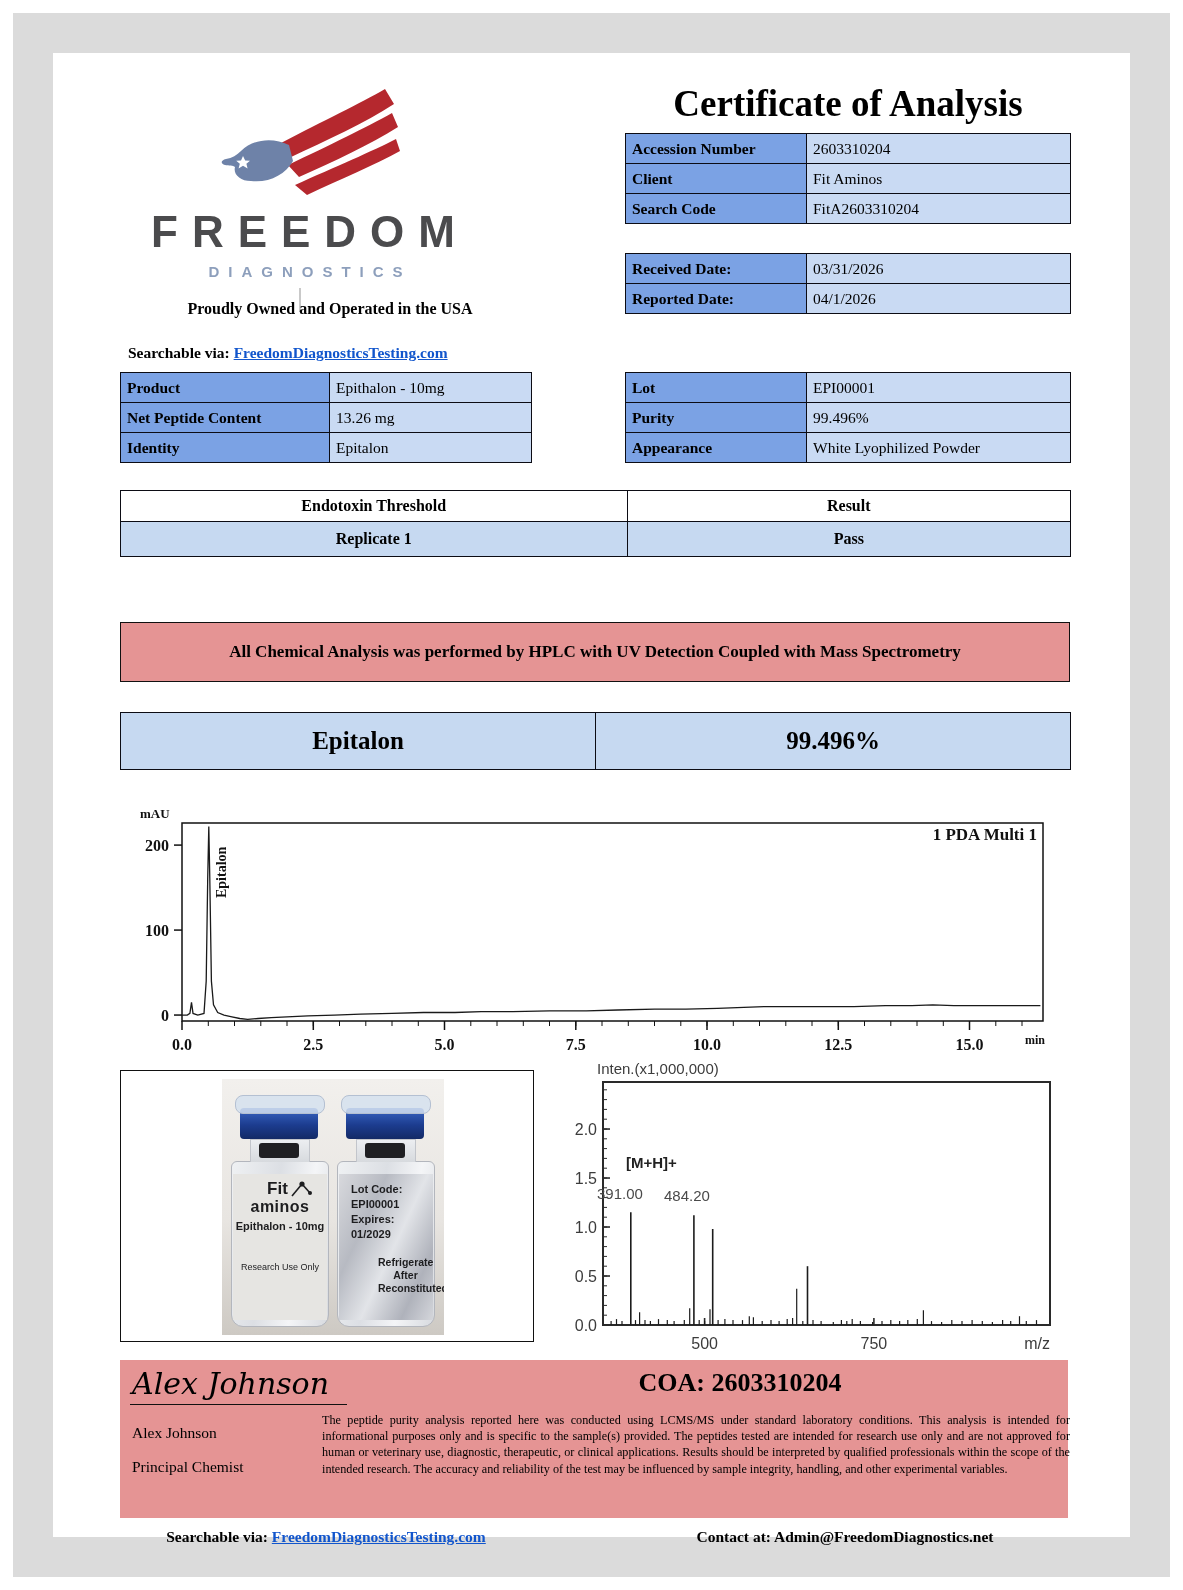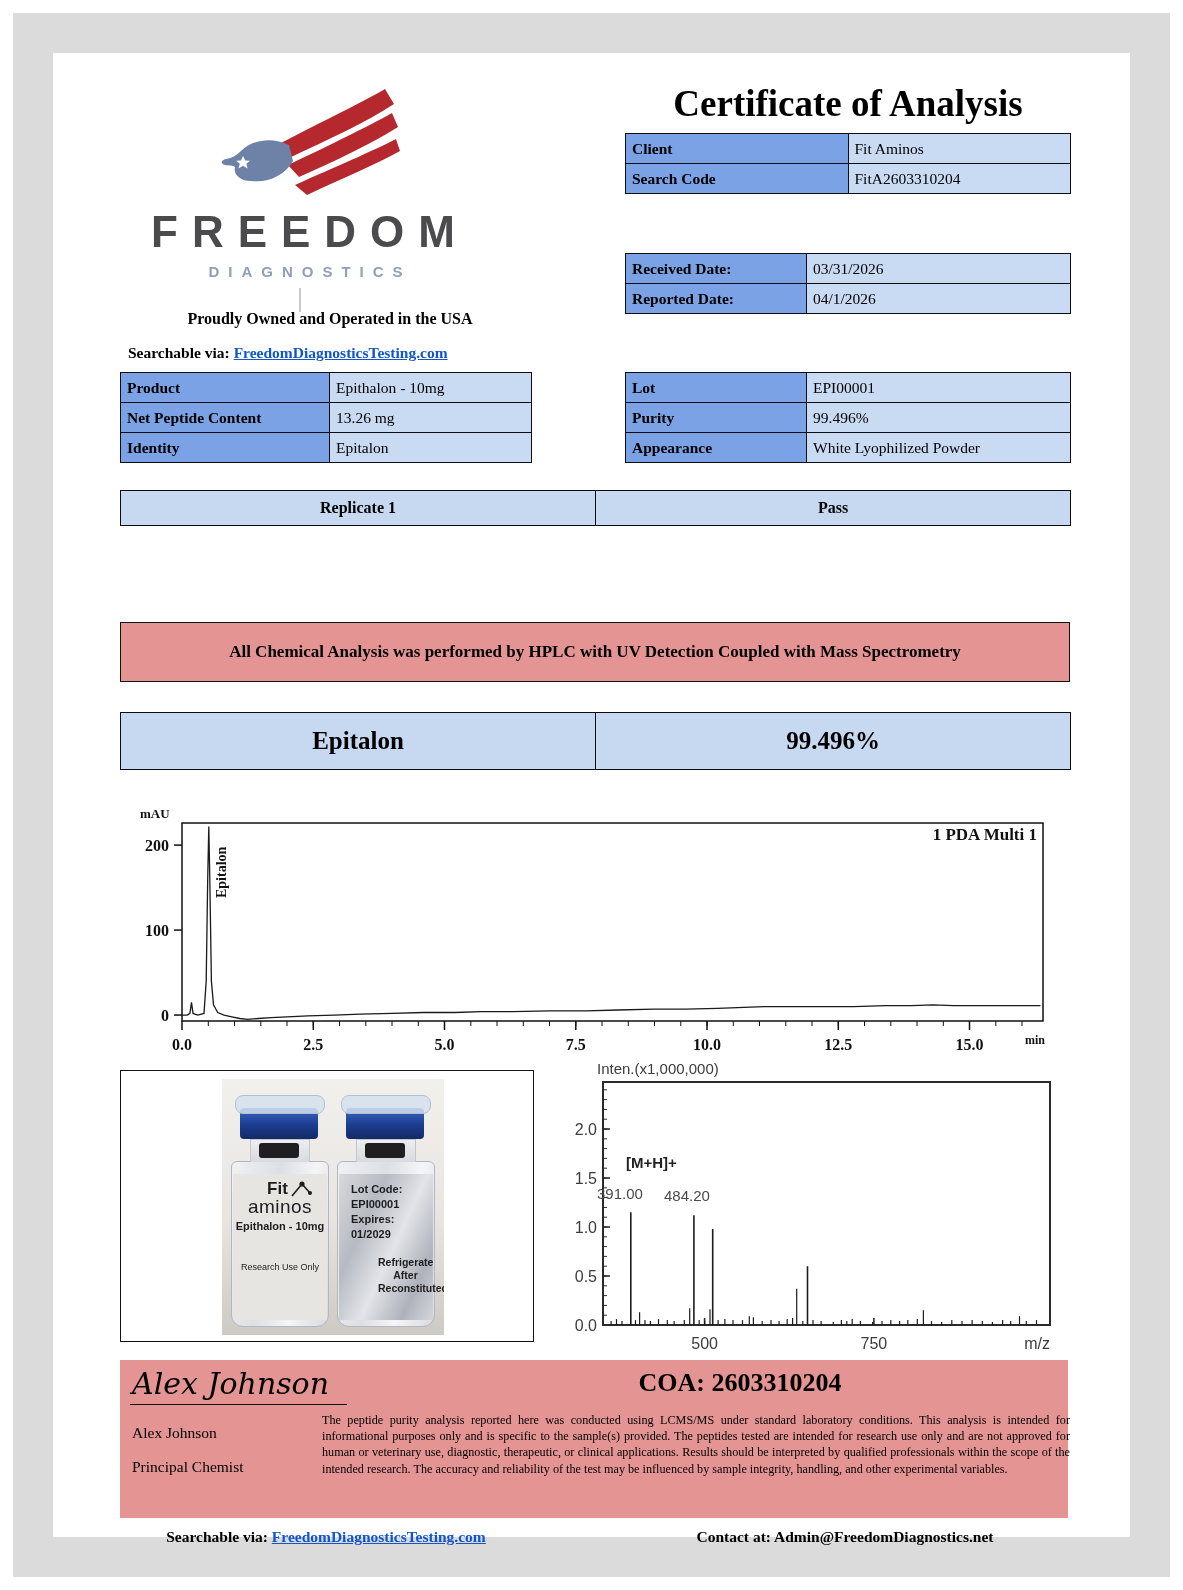--- a/index.html
+++ b/index.html
@@ -58,21 +58,21 @@
   .stopper{position:absolute;left:8px;top:3px;width:40px;height:15px;background:#1f1f22;border-radius:3px;}
   .vbody{position:absolute;left:2px;top:66px;width:96px;height:164px;border:1px solid #b3b6bd;
          border-radius:6px 6px 12px 12px;
          background:linear-gradient(100deg,#eff1f3,#dcdfe4 40%,#f4f5f7 68%,#d7dadf);}
   .vlabel{position:absolute;left:1px;right:1px;top:12px;bottom:6px;text-align:center;
           font-family:"Liberation Sans",sans-serif;color:#1d1d1f;}
   .vlabel.paper{background:#e6e5e2;}
   .vlabel.silver{background:linear-gradient(115deg,#d8d9dd 0%,#b7bac2 30%,#e2e4e8 55%,#afb2bb 80%,#d4d6db 100%);}
   .fit-row{display:flex;justify-content:center;align-items:flex-start;margin-top:6px;height:20px;padding-left:20px;}
   .fit-word{font-weight:bold;font-size:17px;line-height:17px;}
-  .aminos{font-weight:normal;font-size:19px;line-height:18px;margin-top:-2px;letter-spacing:.5px;}
+  .aminos{font-weight:bold;font-size:16px;line-height:18px;margin-top:-2px;letter-spacing:.5px;}
   .vprod{font-weight:bold;font-size:11px;margin-top:4px;}
   .vuse{font-size:9px;margin-top:30px;}
   .silver-lines{font-weight:bold;font-size:11px;text-align:left;padding:8px 0 0 12px;line-height:15px;}
   .silver-store{font-weight:bold;font-size:10.5px;text-align:center;margin-top:14px;line-height:13px;margin-left:39px;}
 
   
   .sigbox{background:#E59494;}
   .script{font-family:"DejaVu Serif",serif;font-style:italic;font-size:30px;
           display:inline-block;border-bottom:1.6px solid #111;padding:0 18px 3px 2px;}
   .sig-name{font-size:15.5px;}
@@ -91,30 +91,34 @@
     <path d="M96,58 C138,36 176,18 200,4 L209,19 C180,38 142,55 104,73 Z" fill="#b5282e"></path>
     <path d="M103,80 C145,60 182,42 207,28 L213,42 C184,60 150,76 114,92 Z" fill="#b5282e"></path>
     <path d="M110,100 C150,82 188,66 211,54 L215,66 C190,80 156,94 122,110 Z" fill="#b5282e"></path>
     <path d="M104,60 C88,52 68,54 56,66 C52,70 47,73 41,74 C36,75 35,79 40,80 C44,81 48,80 50,82 C48,89 55,96 66,96 C84,98 100,90 108,76 Z" fill="#6e82a8"></path>
     <path d="M58,71 l2.2,4.4 4.8,0.4 -3.6,3 1.2,4.6 -4.6-2.6 -4.4,2.6 1.2-4.6 -3.6-3 4.8-0.4 Z" fill="#ffffff"></path>
   </svg>
   <div class="brand-name">FREEDOM</div>
   <div class="brand-sub" style="margin-top:6px;">DIAGNOSTICS</div>
 </div>
 <div class="vtick abs" style="left:299px;top:288px;"></div>
-<div class="tagline abs" style="left:120px;top:310px;width:420px;text-align:center;">Proudly Owned and Operated in the USA</div>
+<div class="tagline abs" style="left:120px;top:300px;width:420px;text-align:center;">Proudly Owned and Operated in the USA</div>
 <div class="search-line abs" style="left:128px;top:344px;">
   <span>Searchable via:</span>
   <a class="link" href="#">FreedomDiagnosticsTesting.com</a>
 </div>
 
 <div class="title abs" style="left:625px;top:82px;width:446px;">Certificate of Analysis</div>
 
 <table class="coa abs" style="left:625px;top:133px;width:446px;">
   <tbody>
+      <tr>
+    <td class="lab" style="width:168px;">Accession Number</td>
+    <td class="val">2603310204</td>
+  </tr>
   <tr>
     <td class="lab">Client</td>
     <td class="val">Fit Aminos</td>
   </tr>
   <tr>
     <td class="lab">Search Code</td>
     <td class="val">FitA2603310204</td>
   </tr>
 </tbody>
   </table>
@@ -161,20 +165,24 @@
   </tr>
   <tr>
     <td class="lab">Appearance</td>
     <td class="val">White Lyophilized Powder</td>
   </tr>
 </tbody>
   </table>
 
 <table class="wide abs" style="left:120px;top:490px;">
   <tbody>
+      <tr>
+    <td class="hdr" style="width:53%;">Endotoxin Threshold</td>
+    <td class="hdr">Result</td>
+  </tr>
   <tr>
     <td class="row">Replicate 1</td>
     <td class="row">Pass</td>
   </tr>
 </tbody>
   </table>
 
 <div class="banner abs" style="left:120px;top:622px;width:948px;height:58px;">All Chemical Analysis was performed by HPLC with UV Detection Coupled with Mass Spectrometry</div>
 
 <table class="wide abs" style="left:120px;top:712px;">

